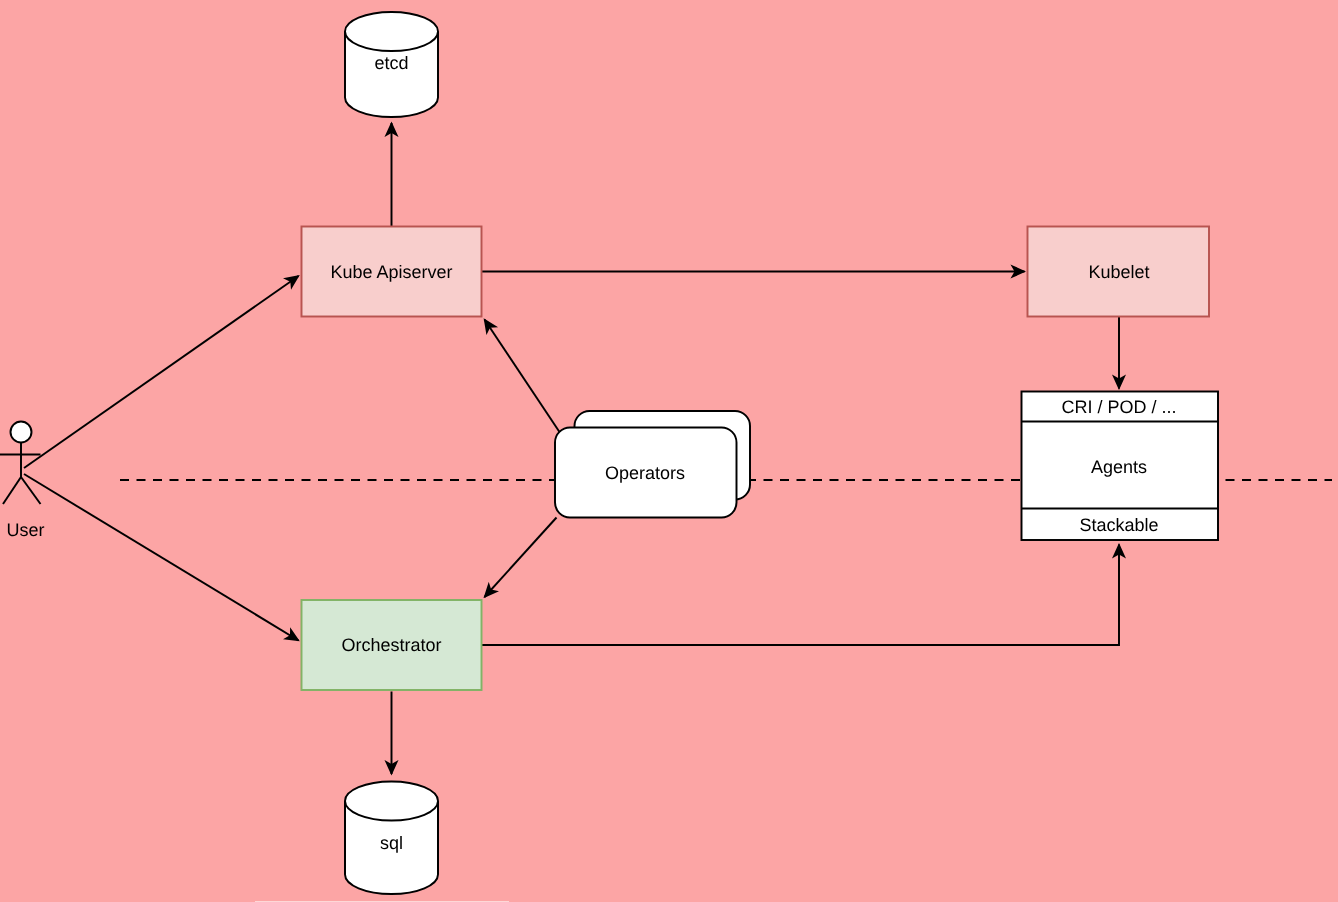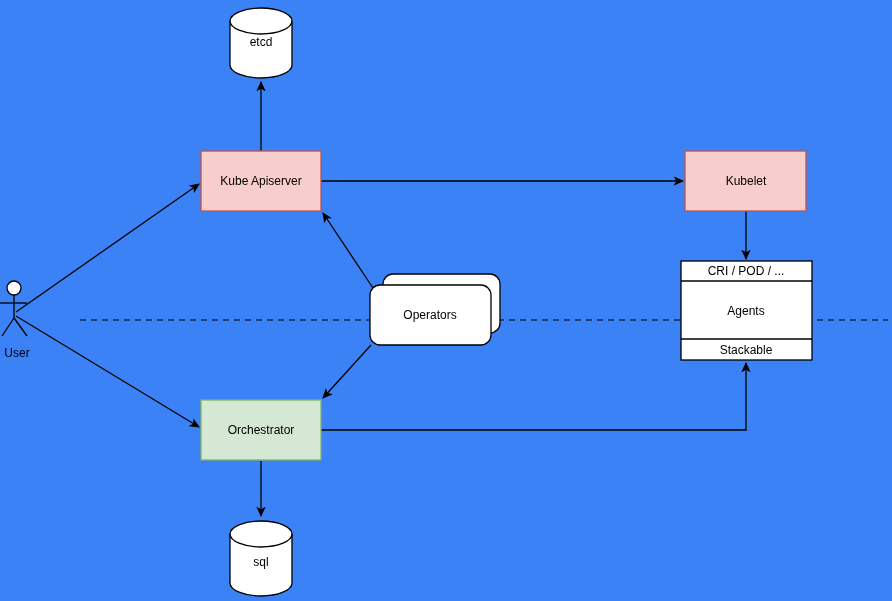--- a/index.html
+++ b/index.html
@@ -5,21 +5,21 @@
   html, body {
     margin: 0;
     padding: 0;
     background: #ffffff;
     font-family: "Liberation Sans", sans-serif;
   }
   .canvas-wrap {
     position: relative;
     width: 892px;
     height: 601px;
-    background: #3b82f6;
+    background: #fca5a5;
     overflow: hidden;
   }
   svg { display: block; }
   .shape {
     stroke-width: 1.3;
   }
   .edge {
     stroke: #000000;
     stroke-width: 1.3;
     fill: none;

